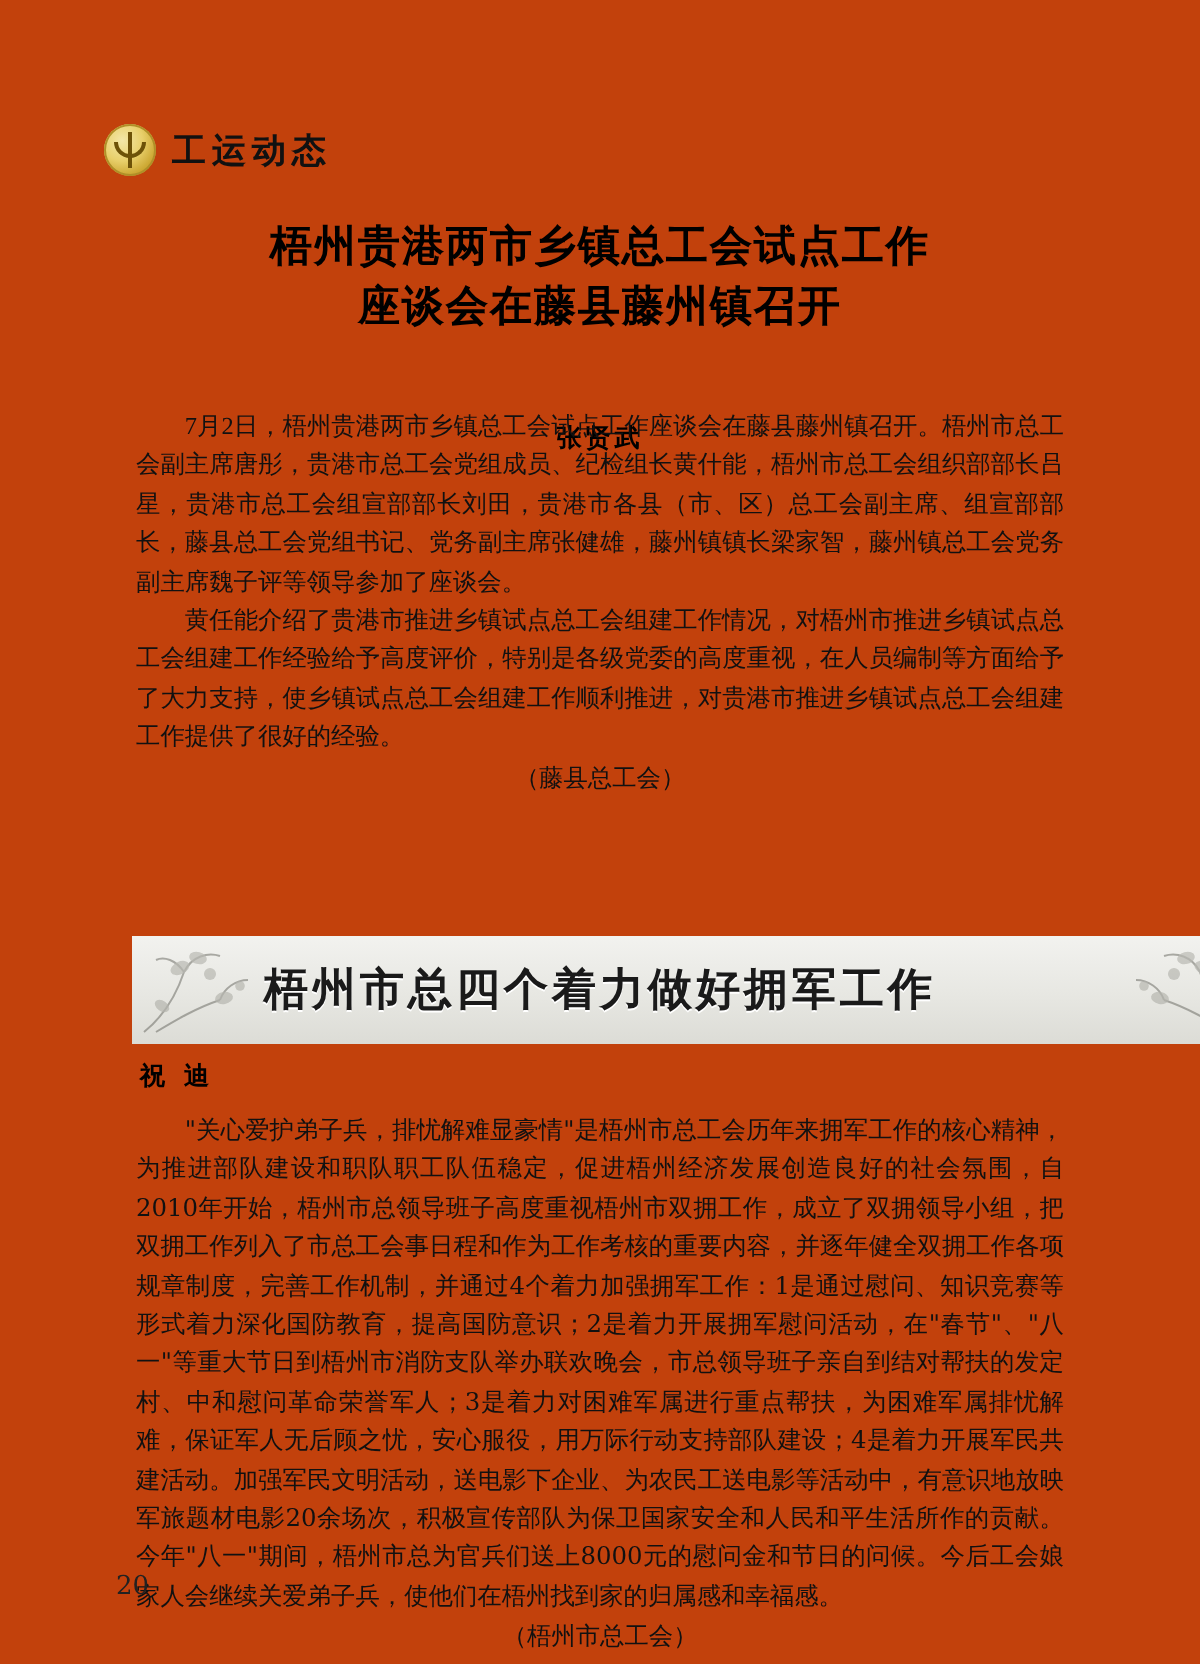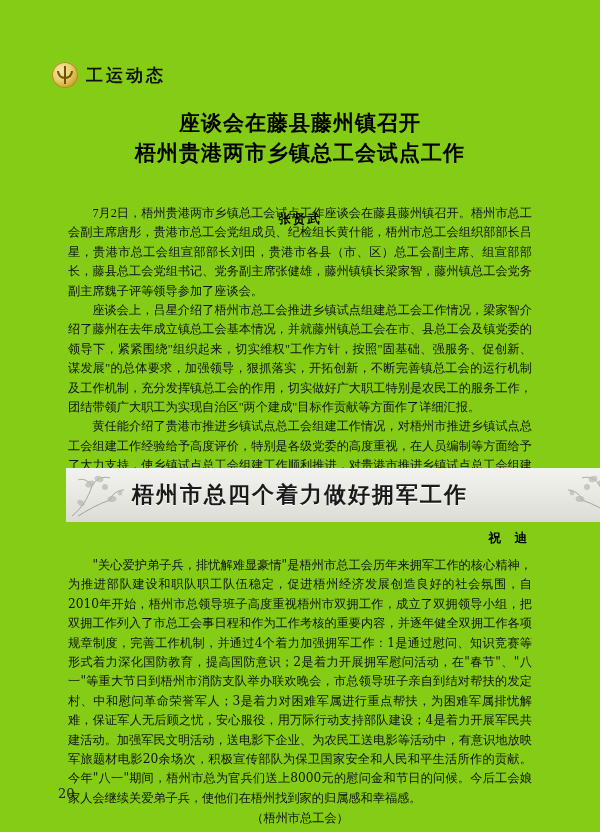--- a/index.html
+++ b/index.html
@@ -10,21 +10,21 @@
     width: 600px;
     height: 832px;
     background: #ffffff;
     font-family: "DejaVu Sans", "Liberation Sans", sans-serif;
     overflow: hidden;
   }
   .page {
     position: relative;
     width: 600px;
     height: 832px;
-    background: #84cc16;
+    background: #c2410c;
     box-sizing: border-box;
     padding: 0;
   }
 
   
   .section-band {
     position: absolute;
     left: 52px;
     top: 58px;
     width: 200px;
@@ -153,22 +153,22 @@
     font-size: 22px;
     letter-spacing: 2px;
     color: #1a1a1a;
     text-shadow: 0 1px 0 #ffffff;
   }
   .article2-author {
     position: absolute;
     left: 70px;
     top: 530px;
     width: 460px;
-    text-align: right;
-    font-family: Liberation Mono, monospace;
+    text-align: left;
+    font-family: Liberation Sans, sans-serif;
     font-weight: bold;
     font-size: 12.5px;
     letter-spacing: 3px;
     color: #000;
   }
   .article2-body {
     position: absolute;
     left: 68px;
     top: 556px;
     width: 464px;
@@ -197,29 +197,28 @@
 <body>
 
 <div class="page">
 
   <div class="section-band">
     <div class="band-emblem"></div>
     <div class="band-title">工运动态</div>
   </div>
 
   <div class="article1-title">
+    <div>梧州贵港两市乡镇总工会试点工作</div>
     <div>座谈会在藤县藤州镇召开</div>
-    <div>梧州贵港两市乡镇总工会试点工作</div>
   </div>
 
   <div class="article1-author">张贤武</div>
 
   <div class="article1-body">
     <p>7月2日，梧州贵港两市乡镇总工会试点工作座谈会在藤县藤州镇召开。梧州市总工会副主席唐彤，贵港市总工会党组成员、纪检组长黄什能，梧州市总工会组织部部长吕星，贵港市总工会组宣部部长刘田，贵港市各县（市、区）总工会副主席、组宣部部长，藤县总工会党组书记、党务副主席张健雄，藤州镇镇长梁家智，藤州镇总工会党务副主席魏子评等领导参加了座谈会。</p>
-    <p>座谈会上，吕星介绍了梧州市总工会推进乡镇试点组建总工会工作情况，梁家智介绍了藤州在去年成立镇总工会基本情况，并就藤州镇总工会在市、县总工会及镇党委的领导下，紧紧围绕"组织起来，切实维权"工作方针，按照"固基础、强服务、促创新、谋发展"的总体要求，加强领导，狠抓落实，开拓创新，不断完善镇总工会的运行机制及工作机制，充分发挥镇总工会的作用，切实做好广大职工特别是农民工的服务工作，团结带领广大职工为实现自治区"两个建成"目标作贡献等方面作了详细汇报。</p>
     <p>黄任能介绍了贵港市推进乡镇试点总工会组建工作情况，对梧州市推进乡镇试点总工会组建工作经验给予高度评价，特别是各级党委的高度重视，在人员编制等方面给予了大力支持，使乡镇试点总工会组建工作顺利推进，对贵港市推进乡镇试点总工会组建工作提供了很好的经验。</p>
     <p class="sig-right">（藤县总工会）</p>
   </div>
 
   <div class="deco-head">
     <svg class="flower left" viewBox="0 0 78 50">
       <g fill="none" stroke="#6f6f68" stroke-width="1">
         <path d="M4 46 C14 38 20 28 24 16"></path>
         <path d="M10 46 C20 40 30 34 42 30"></path>
         <path d="M24 16 C20 10 14 8 10 10"></path>

